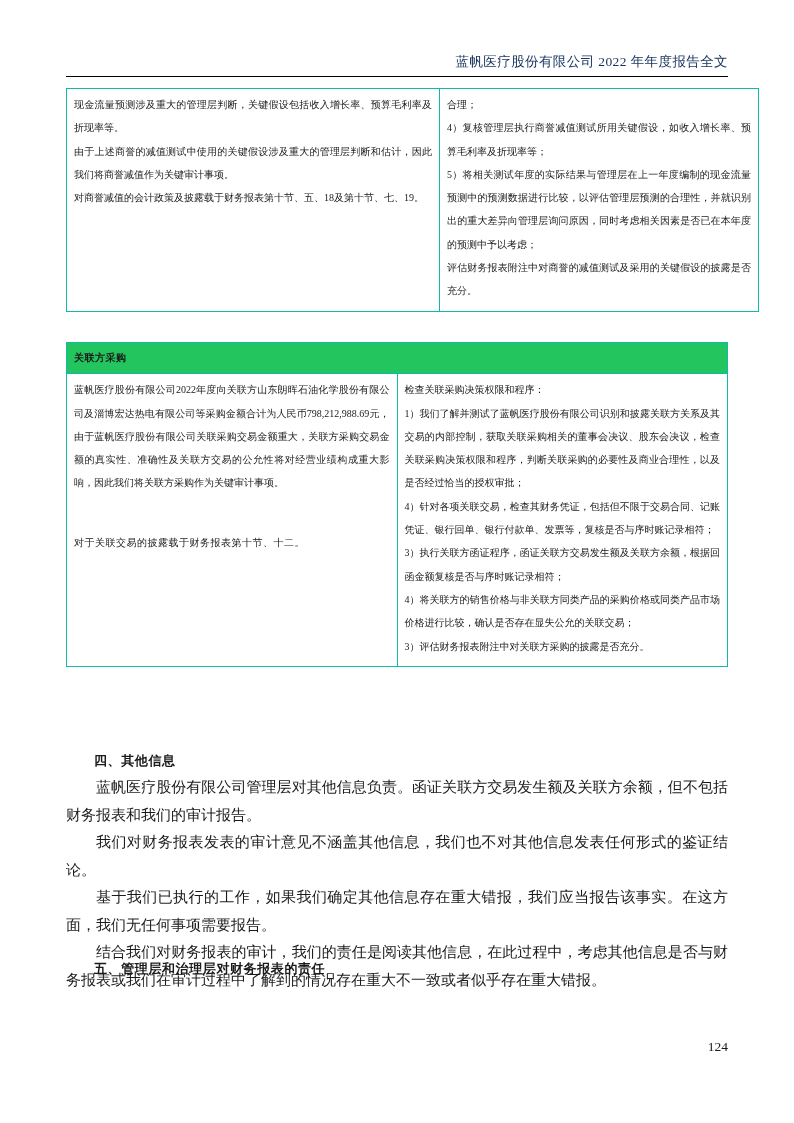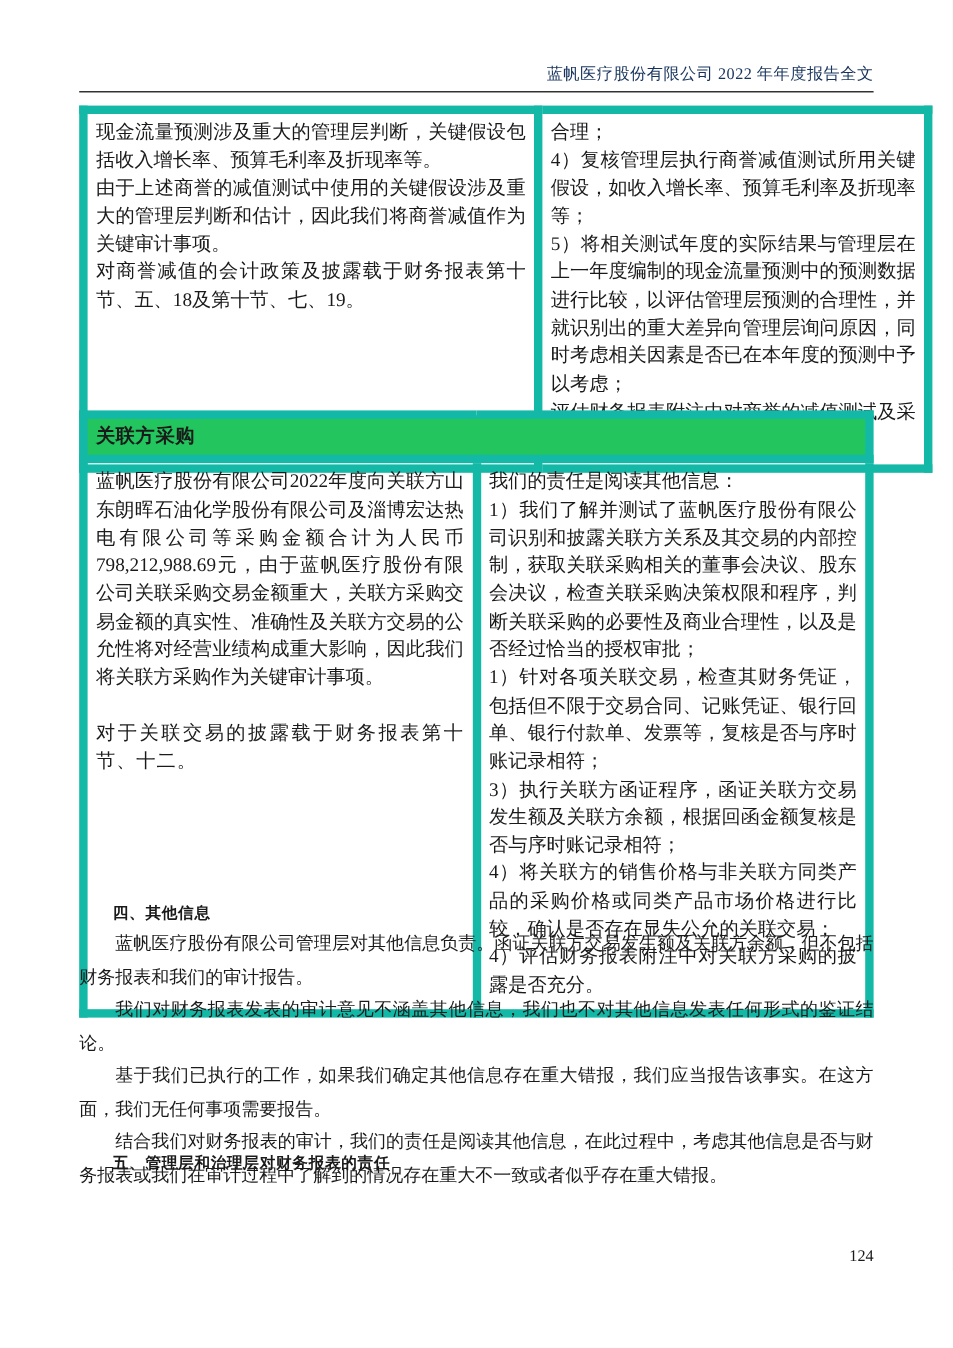--- a/index.html
+++ b/index.html
@@ -44,24 +44,24 @@
 
   
   .kam-table {
     position: absolute;
     left: 66px;
     width: 662px;
     border-collapse: collapse;
     table-layout: fixed;
   }
   .kam-table td {
-    border: 7px solid #14b8a6;
+    border: 1px solid #14b8a6;
     vertical-align: top;
     padding: 4px 7px 8px 7px;
-    font-size: 16px;
+    font-size: 10px;
     line-height: 23.3px;
     text-align: justify;
     text-justify: inter-ideograph;
   }
   .kam-table td.col-left { width: 358px; }
   .kam-table td.col-right { width: 304px; }
 
   #table-goodwill { top: 88px; }
   #table-related-party { top: 342px; }
 
@@ -76,21 +76,21 @@
 
   .cell-body p {
     margin: 0;
   }
   .cell-body p.spaced {
     text-align: justify;
     text-align-last: left;
     letter-spacing: 0.05em;
   }
   .cell-body p.gap-before {
-    margin-top: 23px;
+    margin-top: 36px;
   }
 
   
   .body-block {
     position: absolute;
     left: 66px;
     width: 662px;
   }
   .sec-title {
     font-weight: bold;
@@ -152,26 +152,26 @@
     <tbody>
         <tr>
       <td class="section-head-cell" colspan="2">关联方采购</td>
     </tr>
     <tr>
       <td class="col-left cell-body">
         <p>蓝帆医疗股份有限公司2022年度向关联方山东朗晖石油化学股份有限公司及淄博宏达热电有限公司等采购金额合计为人民币798,212,988.69元，由于蓝帆医疗股份有限公司关联采购交易金额重大，关联方采购交易金额的真实性、准确性及关联方交易的公允性将对经营业绩构成重大影响，因此我们将关联方采购作为关键审计事项。</p>
         <p class="spaced gap-before">对于关联交易的披露载于财务报表第十节、十二。</p>
       </td>
       <td class="col-right cell-body">
-        <p>我们的责任是阅读其他信息：</p>
+        <p>检查关联采购决策权限和程序：</p>
         <p>1）我们了解并测试了蓝帆医疗股份有限公司识别和披露关联方关系及其交易的内部控制，获取关联采购相关的董事会决议、股东会决议，检查关联采购决策权限和程序，判断关联采购的必要性及商业合理性，以及是否经过恰当的授权审批；</p>
-        <p>1）针对各项关联交易，检查其财务凭证，包括但不限于交易合同、记账凭证、银行回单、银行付款单、发票等，复核是否与序时账记录相符；</p>
+        <p>4）针对各项关联交易，检查其财务凭证，包括但不限于交易合同、记账凭证、银行回单、银行付款单、发票等，复核是否与序时账记录相符；</p>
         <p>3）执行关联方函证程序，函证关联方交易发生额及关联方余额，根据回函金额复核是否与序时账记录相符；</p>
         <p>4）将关联方的销售价格与非关联方同类产品的采购价格或同类产品市场价格进行比较，确认是否存在显失公允的关联交易；</p>
-        <p>4）评估财务报表附注中对关联方采购的披露是否充分。</p>
+        <p>3）评估财务报表附注中对关联方采购的披露是否充分。</p>
       </td>
     </tr>
   </tbody>
     </table>
 
   <div class="body-block" id="block-other-info">
     <div class="sec-title">四、其他信息</div>
     <p class="para">蓝帆医疗股份有限公司管理层对其他信息负责。函证关联方交易发生额及关联方余额，但不包括财务报表和我们的审计报告。</p>
     <p class="para">我们对财务报表发表的审计意见不涵盖其他信息，我们也不对其他信息发表任何形式的鉴证结论。</p>
     <p class="para">基于我们已执行的工作，如果我们确定其他信息存在重大错报，我们应当报告该事实。在这方面，我们无任何事项需要报告。</p>

